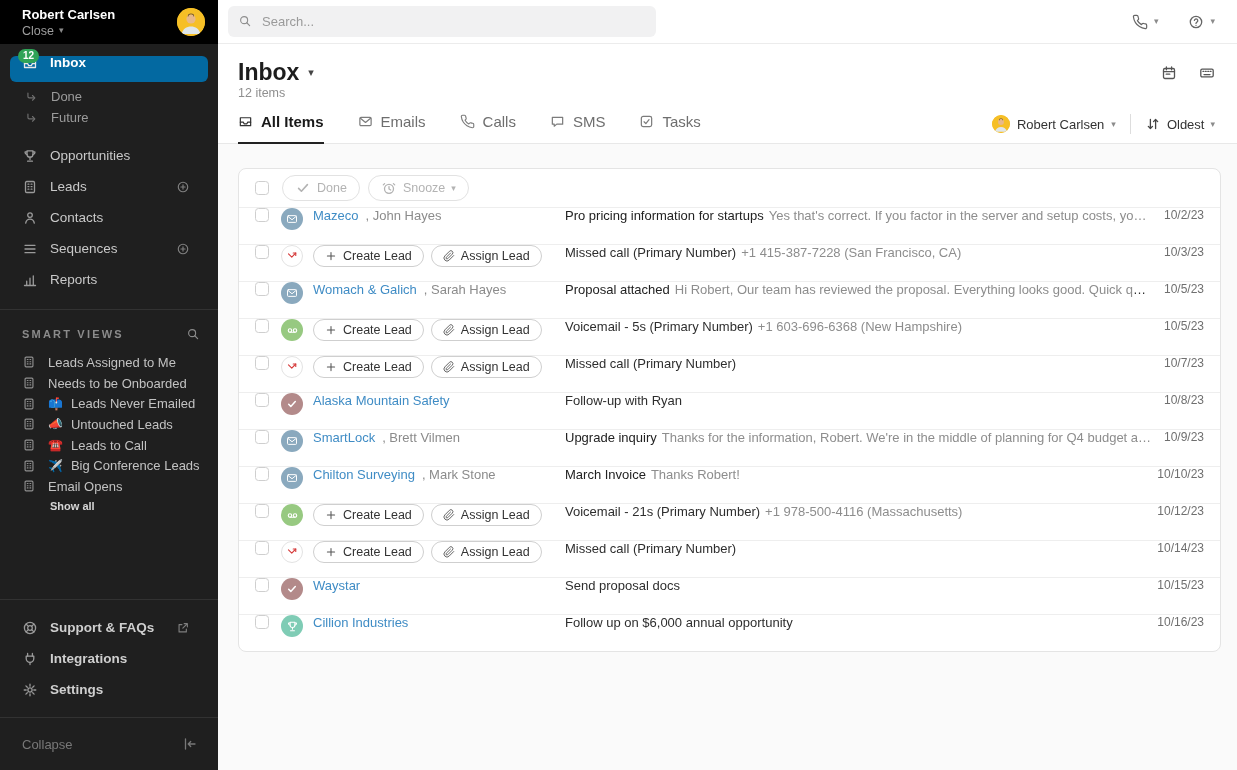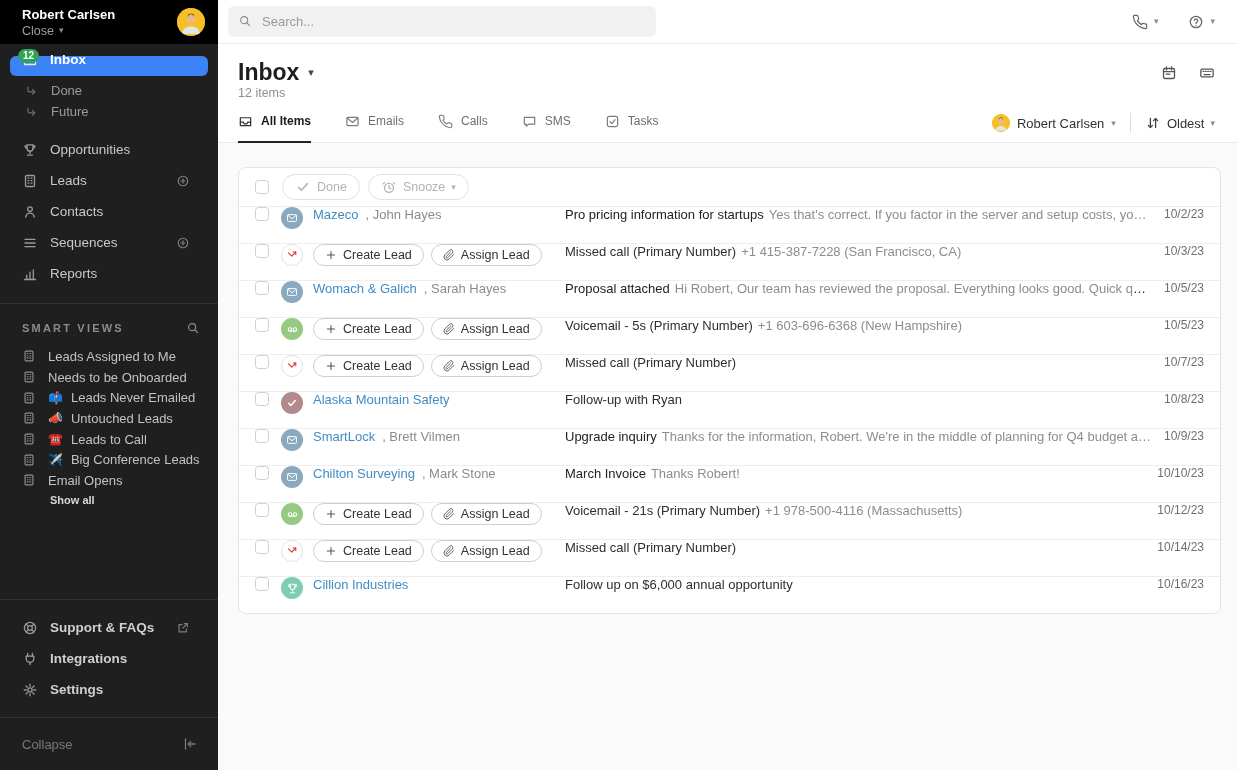--- a/index.html
+++ b/index.html
@@ -12,21 +12,21 @@
   .sb-top { background:#000; height:44px; flex:none; display:flex; align-items:center; justify-content:space-between; padding:0 13px 0 22px; cursor:pointer; }
   .sb-user-name { color:#fff; font-size:13px; font-weight:700; }
   .sb-org { color:#9e9e9e; font-size:12.5px; margin-top:2px; display:flex; align-items:center; gap:5px; }
   .avatar28 { width:28px; height:28px; border-radius:50%; background:#f6bf26; overflow:hidden; flex:none; }
   .caret { font-size:9px; color:#8b8b8b; line-height:1; }
   .sb-nav { padding-top:12px; }
   .nav-item { display:flex; align-items:center; height:31px; padding:0 16px 0 22px; font-size:13.5px; color:#c9c9c9; cursor:pointer; }
   .nav-item .ico { color:#9a9a9a; margin-right:12px; display:flex; }
   .nav-item .lbl { flex:1; }
   .nav-item .plus { color:#808080; }
-  .nav-item.active { margin:0 10px 4px 10px; padding:0 10px 13px 12px; height:20px; border-radius:6px; background:#3b82f6; color:#fff; font-weight:700; position:relative; }
+  .nav-item.active { margin:0 10px 4px 10px; padding:0 10px 13px 12px; height:26px; border-radius:6px; background:#0369a1; color:#fff; font-weight:700; position:relative; }
   .nav-item.active .ico { color:#e8e8e8; }
   .badge { position:absolute; top:-7px; left:8px; background:#2fa357; color:#fff; font-size:10px; font-weight:700; border-radius:8px; padding:1px 5px; line-height:1.2; }
   .sub-item { display:flex; align-items:center; height:21px; padding-left:24px; font-size:13px; color:#9b9b9b; cursor:pointer; }
   .sub-item .ico { color:#6f6f6f; margin-right:13px; display:flex; } .gap12 { height:12px; }
   .sb-divider { border-top:1px solid #323232; margin-top:14px; }
   .sv-head { display:flex; align-items:center; justify-content:space-between; padding:0 18px 0 22px; margin:17px 0 11px; color:#8b8b8b; font-size:11px; letter-spacing:2.2px; font-weight:600; }
   .sv-search { color:#8b8b8b; cursor:pointer; }
   .sv-item { display:flex; align-items:center; height:20.7px; padding-left:22px; font-size:13px; color:#c2c2c2; cursor:pointer; white-space:nowrap; }
   .sv-item .ico { color:#8f8f8f; margin-right:12px; flex:none; display:flex; }
   .sv-item .emoji { margin-right:8px; font-size:12px; }
@@ -49,21 +49,21 @@
   .page-head { padding:15px 22px 0 20px; }
   .ph-row { display:flex; align-items:center; justify-content:space-between; }
   .ph-title { display:flex; align-items:center; gap:9px; cursor:pointer; }
   .ph-title h1 { font-size:23px; font-weight:700; color:#1d1d1d; }
   .ph-icons { display:flex; align-items:center; gap:22px; color:#555; }
   .ph-icons > span { cursor:pointer; }
   .items-count { margin-top:0; font-size:12.5px; color:#8f8f8f; }
 
   .tabs-row { display:flex; align-items:flex-end; justify-content:space-between; padding:0 22px 0 20px; border-bottom:1px solid #e8e8e8; margin-top:13px; }
   .tabs { display:flex; gap:34px; }
-  .tab { display:flex; align-items:flex-start; gap:8px; padding-bottom:12px; font-size:12px; color:#6e6e6e; cursor:pointer; border-bottom:2px solid transparent; margin-bottom:-1px; }
+  .tab { display:flex; align-items:center; gap:8px; padding-bottom:12px; font-size:15px; color:#6e6e6e; cursor:pointer; border-bottom:2px solid transparent; margin-bottom:-1px; }
   .tab .ico { color:#7c7c7c; display:flex; }
   .tab.active { color:#1a1a1a; font-weight:700; border-bottom-color:#222; }
   .tab.active .ico { color:#333; }
   .tabs-right { display:flex; align-items:center; gap:14px; padding-bottom:9px; font-size:13px; color:#333; }
   .filter-user { display:flex; align-items:center; gap:7px; cursor:pointer; }
   .avatar18 { width:18px; height:18px; border-radius:50%; background:#f6bf26; overflow:hidden; flex:none; }
   .vdiv { width:1px; height:20px; background:#ddd; }
   .sort { display:flex; align-items:center; gap:6px; cursor:pointer; }
   .sort .ico { color:#444; }
 
@@ -723,20 +723,35 @@
                   </svg>
                 </span>
                 <span>Assign Lead</span>
               </button>
             </div>
             <div class="mid"><span class="subj">Missed call (Primary Number)</span></div>
             <span class="date">10/14/23</span>
           </div>
           <div class="row">
             <span class="cb"></span>
+            <span class="avatar22" style="background: rgb(179, 138, 138);">
+              <span class="ico">
+                <svg width="12" height="12" viewBox="0 0 16 16" fill="none" stroke="currentColor" stroke-width="2" stroke-linecap="round" stroke-linejoin="round">
+                  <path d="M3.6 8.4 6.4 11.2 12.4 4.6"></path>
+                </svg>
+              </span>
+            </span>
+            <div class="left-cell">
+              <span class="lead-link">Waystar</span>
+            </div>
+            <div class="mid"><span class="subj">Send proposal docs</span></div>
+            <span class="date">10/15/23</span>
+          </div>
+          <div class="row">
+            <span class="cb"></span>
             <span class="avatar22" style="background: rgb(127, 204, 181);">
               <span class="ico">
                 <svg width="13" height="13" viewBox="0 0 16 16" fill="none" stroke="currentColor" stroke-width="1.3" stroke-linecap="round" stroke-linejoin="round">
                   <path d="M5 2.8h6v3.4a3 3 0 0 1-6 0z"></path>
                   <path d="M5 3.8H3.1a2.1 2.1 0 0 0 2.1 2.5M11 3.8h1.9a2.1 2.1 0 0 1-2.1 2.5"></path>
                   <path d="M8 9.2v2.2M5.6 13.2h4.8"></path>
                 </svg>
               </span>
             </span>
             <div class="left-cell">

